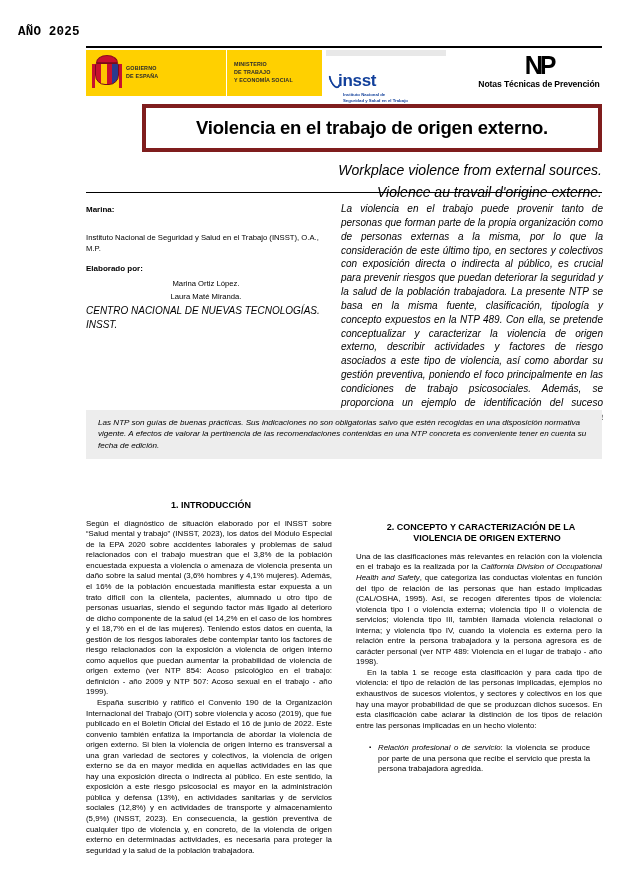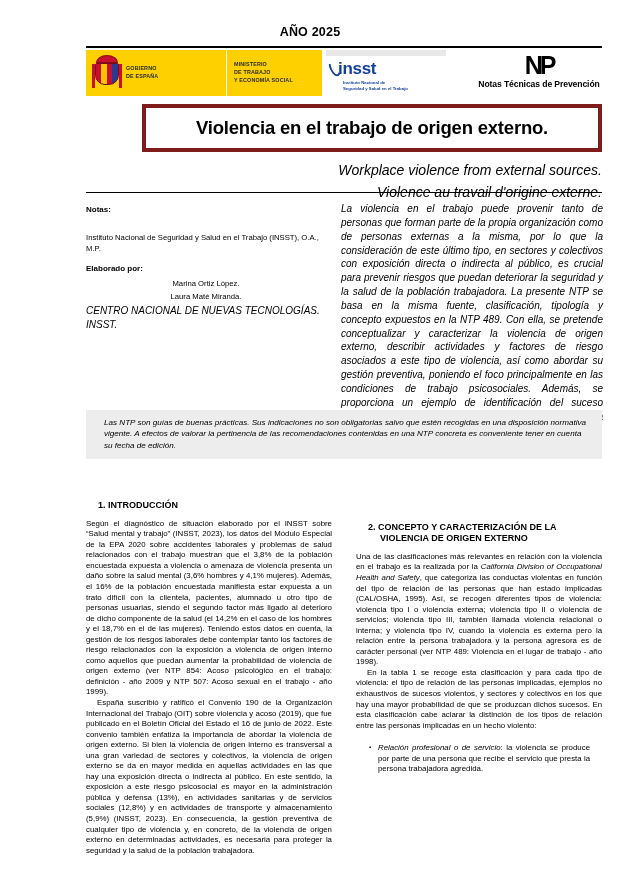--- a/index.html
+++ b/index.html
@@ -20,21 +20,22 @@
     left: 0; top: 0;
     width: 620px; height: 877px;
     padding: 0;
   }
 
   
   .year-row {
     position: absolute;
     left: 18px; top: 22px;
     width: 584px;
-    text-align: center;
+    text-align: left;
+    font-family: Liberation Mono, monospace;
   }
   .year-text {
     font-size: 12.5px;
     font-weight: bold;
     letter-spacing: 0.2px;
   }
   .header-rule {
     position: absolute;
     left: 86px; top: 46px;
     width: 516px;
@@ -122,21 +123,21 @@
     background: #ffffff;
     height: 40px;
     padding-left: 4px;
   }
   .insst-logo {
     font-size: 17px;
     font-weight: bold;
     color: #12409b;
     letter-spacing: -0.3px;
     line-height: 1;
-    padding-top: 4px;
+    padding-top: 16px;
     position: relative;
   }
   .insst-arc {
     display: inline-block;
     width: 9px; height: 17px;
     border: 2.2px solid #12409b;
     border-right-color: transparent;
     border-top-color: transparent;
     border-radius: 50%;
     transform: rotate(-28deg);
@@ -237,21 +238,21 @@
     line-height: 1.385;
     font-style: italic;
     text-align: justify;
   }
 
   
   .note-box {
     position: absolute;
     left: 86px; top: 410px;
     width: 516px;
-    padding: 7px 10px 8px 18px;
+    padding: 7px 10px 8px 12px;
     background: #EDEDED;
     font-style: italic;
     font-size: 8.1px;
     line-height: 1.42;
   }
 
   
   .col-left {
     position: absolute;
     left: 86px; top: 500px;
@@ -265,22 +266,22 @@
     left: 356px; top: 500px;
     width: 246px;
     font-size: 7.85px;
     line-height: 1.345;
     text-align: justify;
   }
   .sec-head {
     font-weight: bold;
     font-size: 9px;
     line-height: 1.3;
-    margin: 0 0 7px 12px;
-    text-align: left;
+    margin: 0 0 7px 4px;
+    text-align: center;
   }
   .sec-head .l2 { display: block; padding-left: 12px; }
   p.body {
     margin: 0 0 0 0;
     text-indent: 0;
   }
   p.body + p.body { text-indent: 11px; }
   .gap { height: 11px; }
   .bullet-list {
     margin: 12px; padding: 0;
@@ -352,21 +353,21 @@
     <div class="title-text">Violencia en el trabajo de origen externo.</div>
   </div>
 
   <div class="subtitles">
     <div>Workplace violence from external sources.</div>
     <div>Violence au travail d'origine externe.</div>
   </div>
   <div class="rule-under-sub"></div>
 
   <div class="author-col">
-    <div class="lbl">Notas:</div>
+    <div class="lbl">Marina:</div>
     <div class="org">Instituto Nacional de Seguridad y Salud en el Trabajo (INSST), O.A., M.P.</div>
     <div class="lbl">Elaborado por:</div>
     <div class="name">Marina Ortiz López.</div>
     <div class="name">Laura Maté Miranda.</div>
     <div class="centro">CENTRO NACIONAL DE NUEVAS TECNOLOGÍAS. INSST.</div>
   </div>
 
   <div class="abstract-col">La violencia en el trabajo puede provenir tanto de personas que forman parte de la propia organización como de personas externas a la misma, por lo que la consideración de este último tipo, en sectores y colectivos con exposición directa o indirecta al público, es crucial para prevenir riesgos que puedan deteriorar la seguridad y la salud de la población trabajadora. La presente NTP se basa en la misma fuente, clasificación, tipología y concepto expuestos en la NTP 489. Con ella, se pretende conceptualizar y caracterizar la violencia de origen externo, describir actividades y factores de riesgo asociados a este tipo de violencia, así como abordar su gestión preventiva, poniendo el foco principalmente en las condiciones de trabajo psicosociales. Además, se proporciona un ejemplo de identificación del suceso violento de origen externo en el entorno laboral para facilitar su comunicación.</div>
 
   <div class="note-box">Las NTP son guías de buenas prácticas. Sus indicaciones no son obligatorias salvo que estén recogidas en una disposición normativa vigente. A efectos de valorar la pertinencia de las recomendaciones contenidas en una NTP concreta es conveniente tener en cuenta su fecha de edición.</div>

